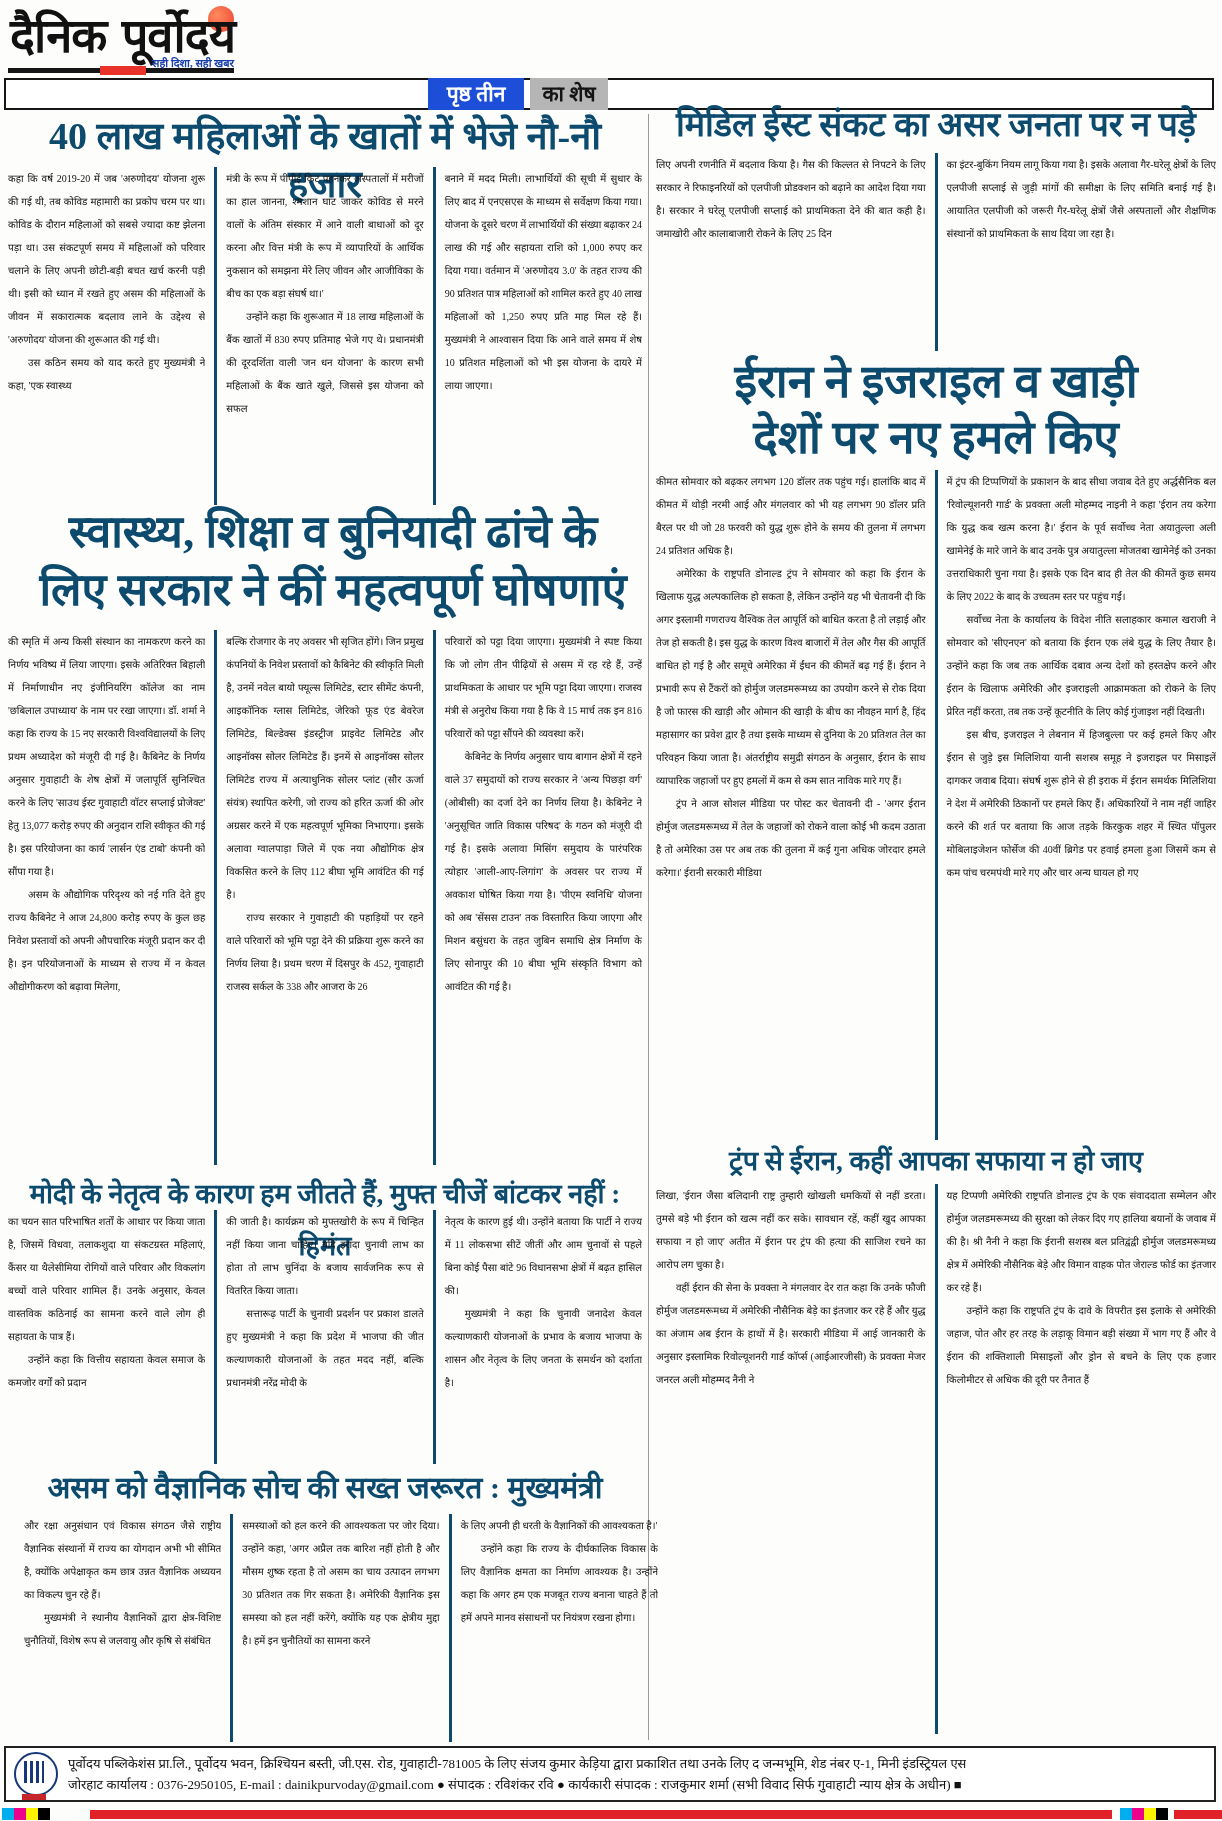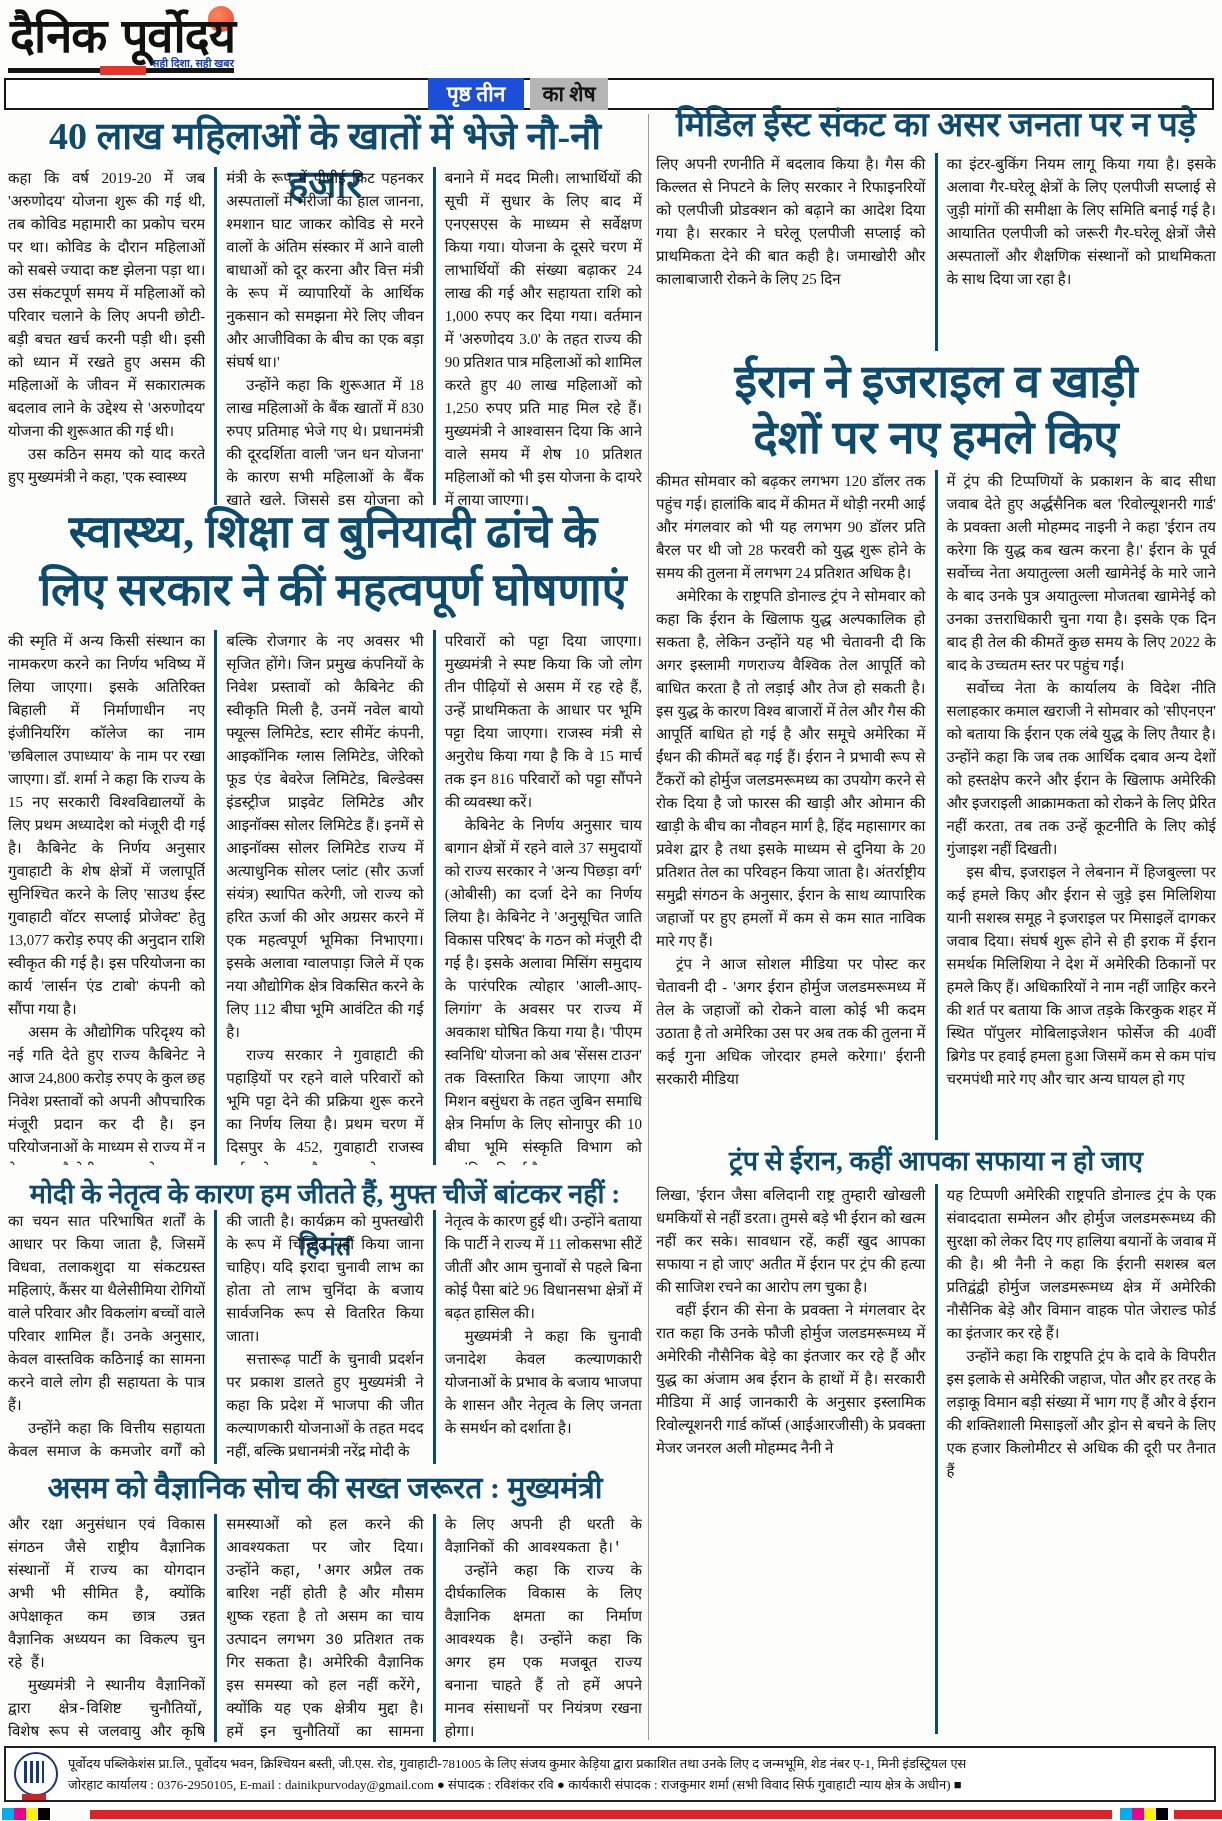--- a/index.html
+++ b/index.html
@@ -16,21 +16,21 @@
   .page-strip{position:absolute;left:4px;top:78px;width:1210px;height:32px;border:2px solid #161616;
               background:#fff;box-sizing:border-box;}
   .badge{position:absolute;top:78px;height:32px;line-height:32px;text-align:center;
          font-weight:bold;font-size:21px;box-sizing:border-box;}
   .badge-dark{left:428px;width:96px;background:#1d4ed8;color:#fff;}
   .badge-gray{left:530px;width:78px;background:#b5b5b5;color:#141414;}
   
   .hl{position:absolute;text-align:center;font-weight:bold;color:#0c4a6e;
       font-family:"Liberation Serif","DejaVu Serif",serif;}
   .cols{position:absolute;display:flex;overflow:hidden;}
-  .col{flex:1 1 0;overflow:hidden;text-align:justify;font-size:15px;line-height:23px;}
+  .col{flex:1 1 0;overflow:hidden;text-align:justify;font-size:10px;line-height:23px;}
   .col + .col{border-left:3px solid #0c4a6e;margin-left:9px;padding-left:9px;}
   .col p{margin:0;}
   .col p + p{text-indent:20px;}
   .vdiv{position:absolute;width:1px;background:#9a9a9a;}
   
   .footer-box{position:absolute;left:4px;top:1746px;width:1212px;height:56px;border:2px solid #222;
               box-sizing:border-box;display:flex;align-items:center;background:#fff;}
   .pub-logo{width:40px;height:40px;margin:0 10px 0 8px;border:2px solid #16387a;border-radius:50%;
             position:relative;flex:0 0 auto;background:#fff;}
   .pub-logo:before{content:"";position:absolute;left:8px;top:7px;width:20px;height:22px;
@@ -101,21 +101,21 @@
         <p>की जाती है। कार्यक्रम को मुफ्तखोरी के रूप में चिन्हित नहीं किया जाना चाहिए। यदि इरादा चुनावी लाभ का होता तो लाभ चुनिंदा के बजाय सार्वजनिक रूप से वितरित किया जाता।</p>
         <p>सत्तारूढ़ पार्टी के चुनावी प्रदर्शन पर प्रकाश डालते हुए मुख्यमंत्री ने कहा कि प्रदेश में भाजपा की जीत कल्याणकारी योजनाओं के तहत मदद नहीं, बल्कि प्रधानमंत्री नरेंद्र मोदी के</p>
       </div>
     <div class="col">
         <p>नेतृत्व के कारण हुई थी। उन्होंने बताया कि पार्टी ने राज्य में 11 लोकसभा सीटें जीतीं और आम चुनावों से पहले बिना कोई पैसा बांटे 96 विधानसभा क्षेत्रों में बढ़त हासिल की।</p>
         <p>मुख्यमंत्री ने कहा कि चुनावी जनादेश केवल कल्याणकारी योजनाओं के प्रभाव के बजाय भाजपा के शासन और नेतृत्व के लिए जनता के समर्थन को दर्शाता है।</p>
       </div>
   </div>
 
   <div class="hl" style="left:8px;top:1468px;width:634px;font-size:30px;line-height:40px;">असम को वैज्ञानिक सोच की सख्त जरूरत : मुख्यमंत्री</div>
-  <div class="cols" style="left:8px;top:1514px;width:634px;height:228px;font-family:Liberation Mono, monospace;">
+  <div class="cols" style="left:24px;top:1514px;width:634px;height:228px;">
     <div class="col">
         <p>और रक्षा अनुसंधान एवं विकास संगठन जैसे राष्ट्रीय वैज्ञानिक संस्थानों में राज्य का योगदान अभी भी सीमित है, क्योंकि अपेक्षाकृत कम छात्र उन्नत वैज्ञानिक अध्ययन का विकल्प चुन रहे हैं।</p>
         <p>मुख्यमंत्री ने स्थानीय वैज्ञानिकों द्वारा क्षेत्र-विशिष्ट चुनौतियों, विशेष रूप से जलवायु और कृषि से संबंधित</p>
       </div>
     <div class="col">
         <p>समस्याओं को हल करने की आवश्यकता पर जोर दिया। उन्होंने कहा, 'अगर अप्रैल तक बारिश नहीं होती है और मौसम शुष्क रहता है तो असम का चाय उत्पादन लगभग 30 प्रतिशत तक गिर सकता है। अमेरिकी वैज्ञानिक इस समस्या को हल नहीं करेंगे, क्योंकि यह एक क्षेत्रीय मुद्दा है। हमें इन चुनौतियों का सामना करने</p>
       </div>
     <div class="col">
         <p>के लिए अपनी ही धरती के वैज्ञानिकों की आवश्यकता है।'</p>
         <p>उन्होंने कहा कि राज्य के दीर्घकालिक विकास के लिए वैज्ञानिक क्षमता का निर्माण आवश्यक है। उन्होंने कहा कि अगर हम एक मजबूत राज्य बनाना चाहते हैं तो हमें अपने मानव संसाधनों पर नियंत्रण रखना होगा।</p>

